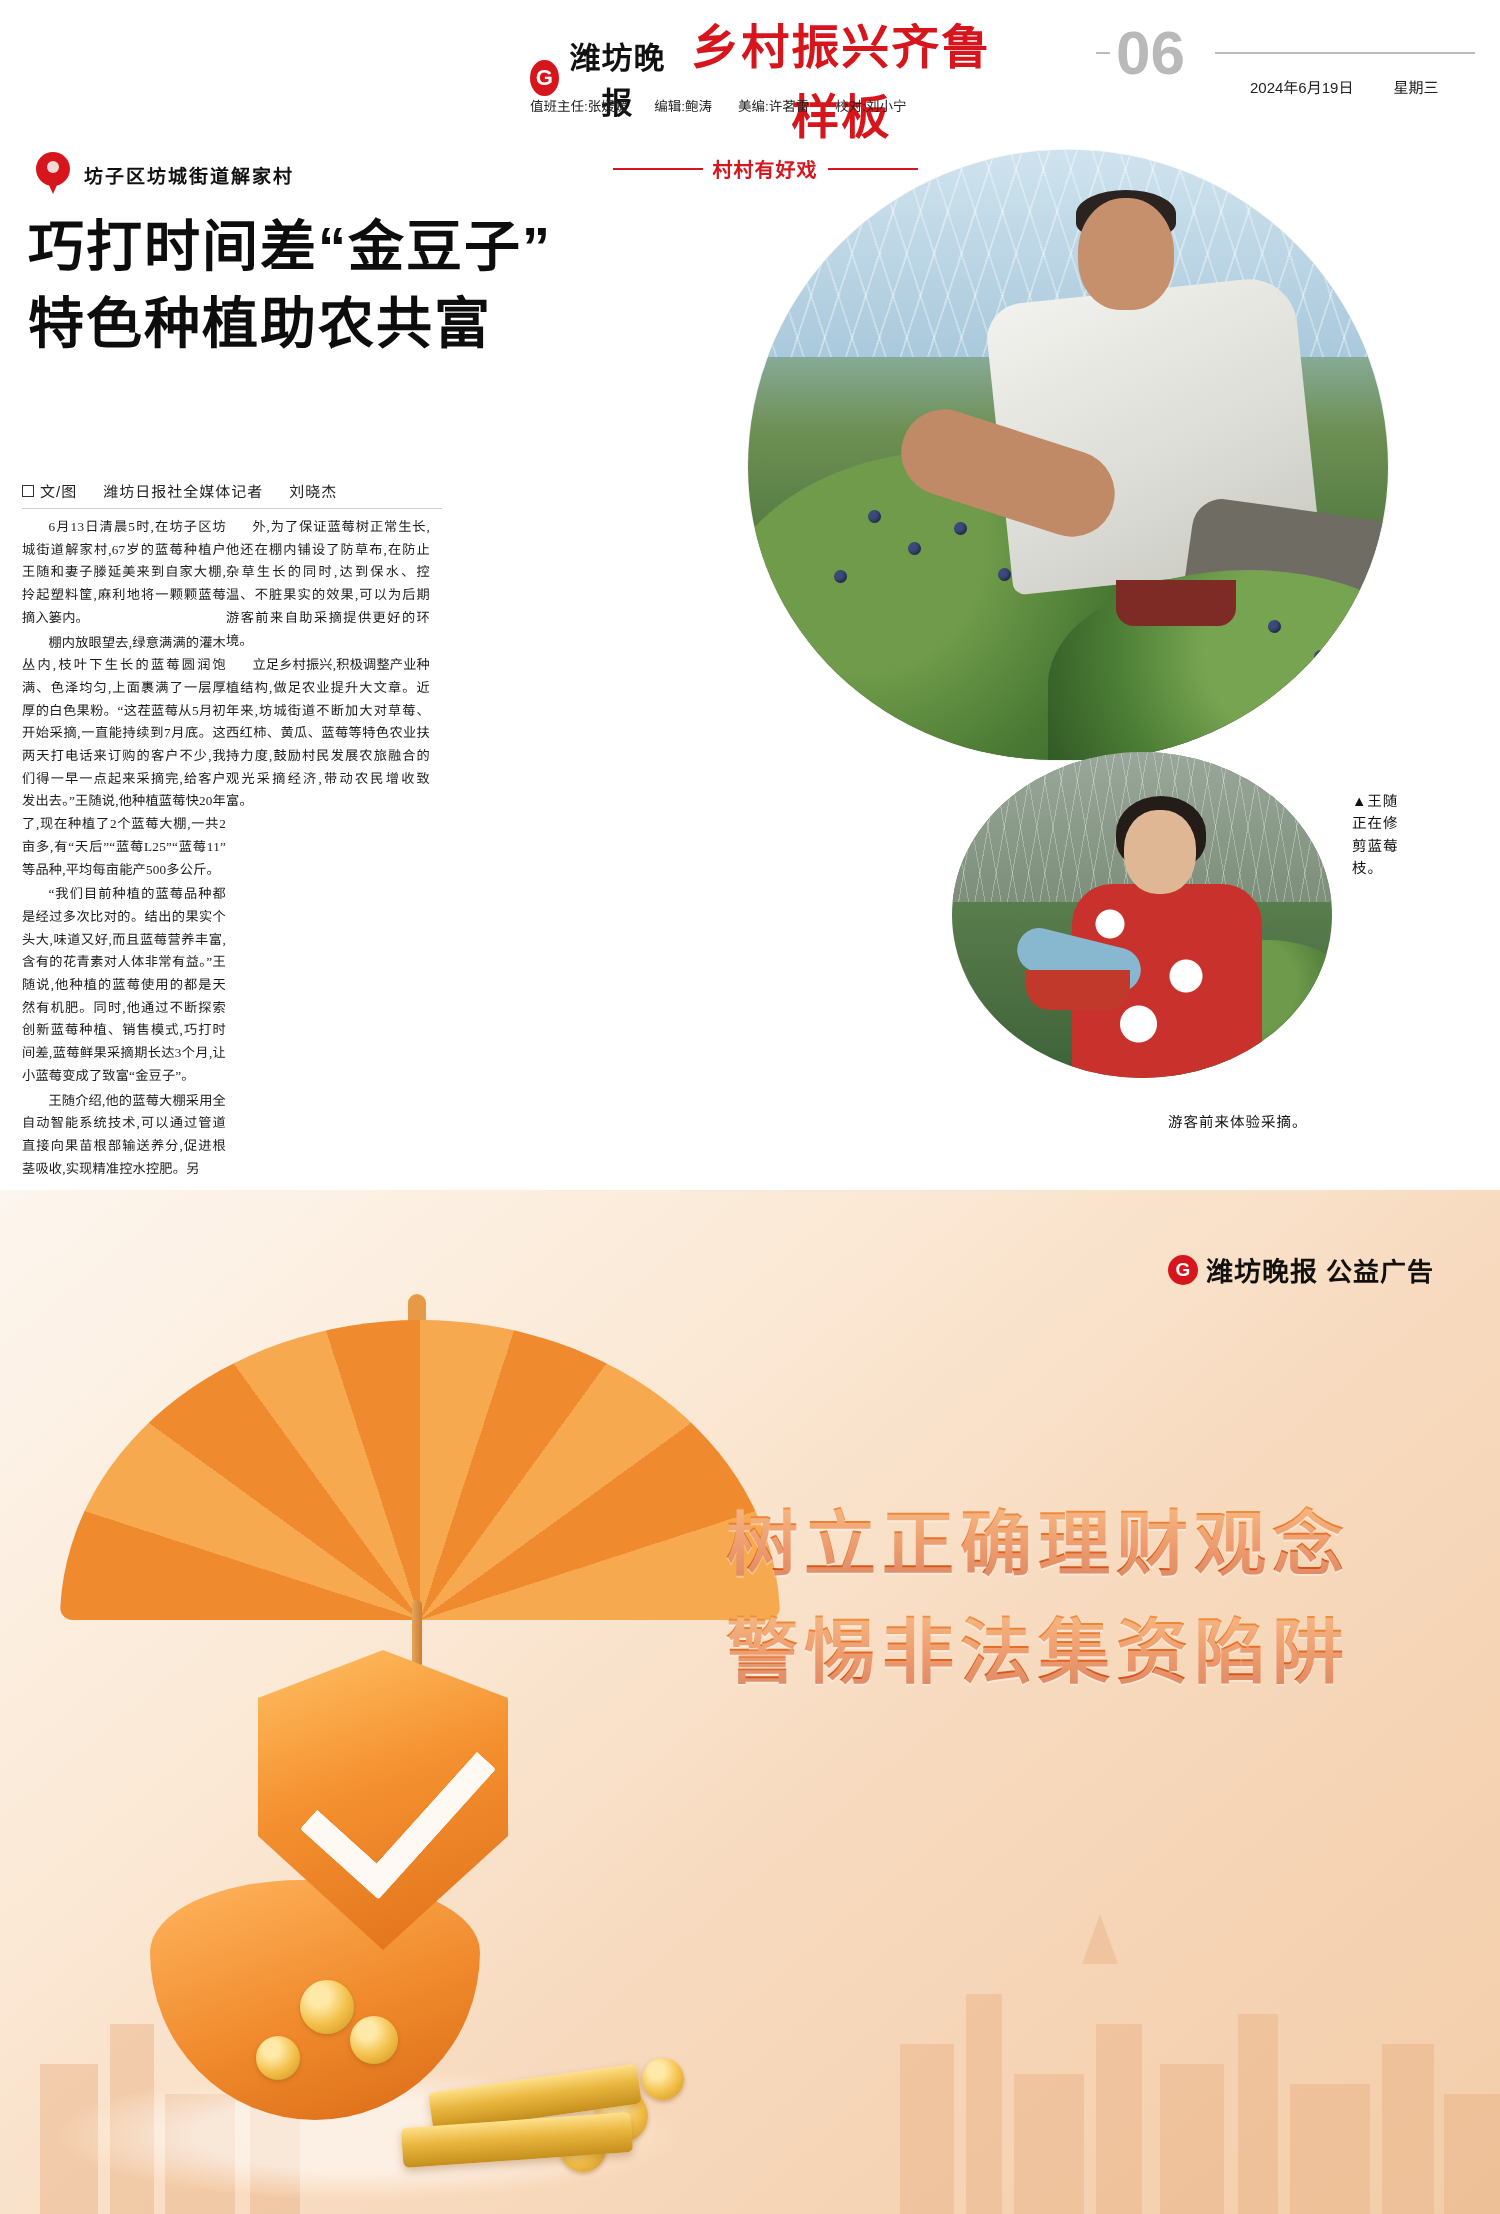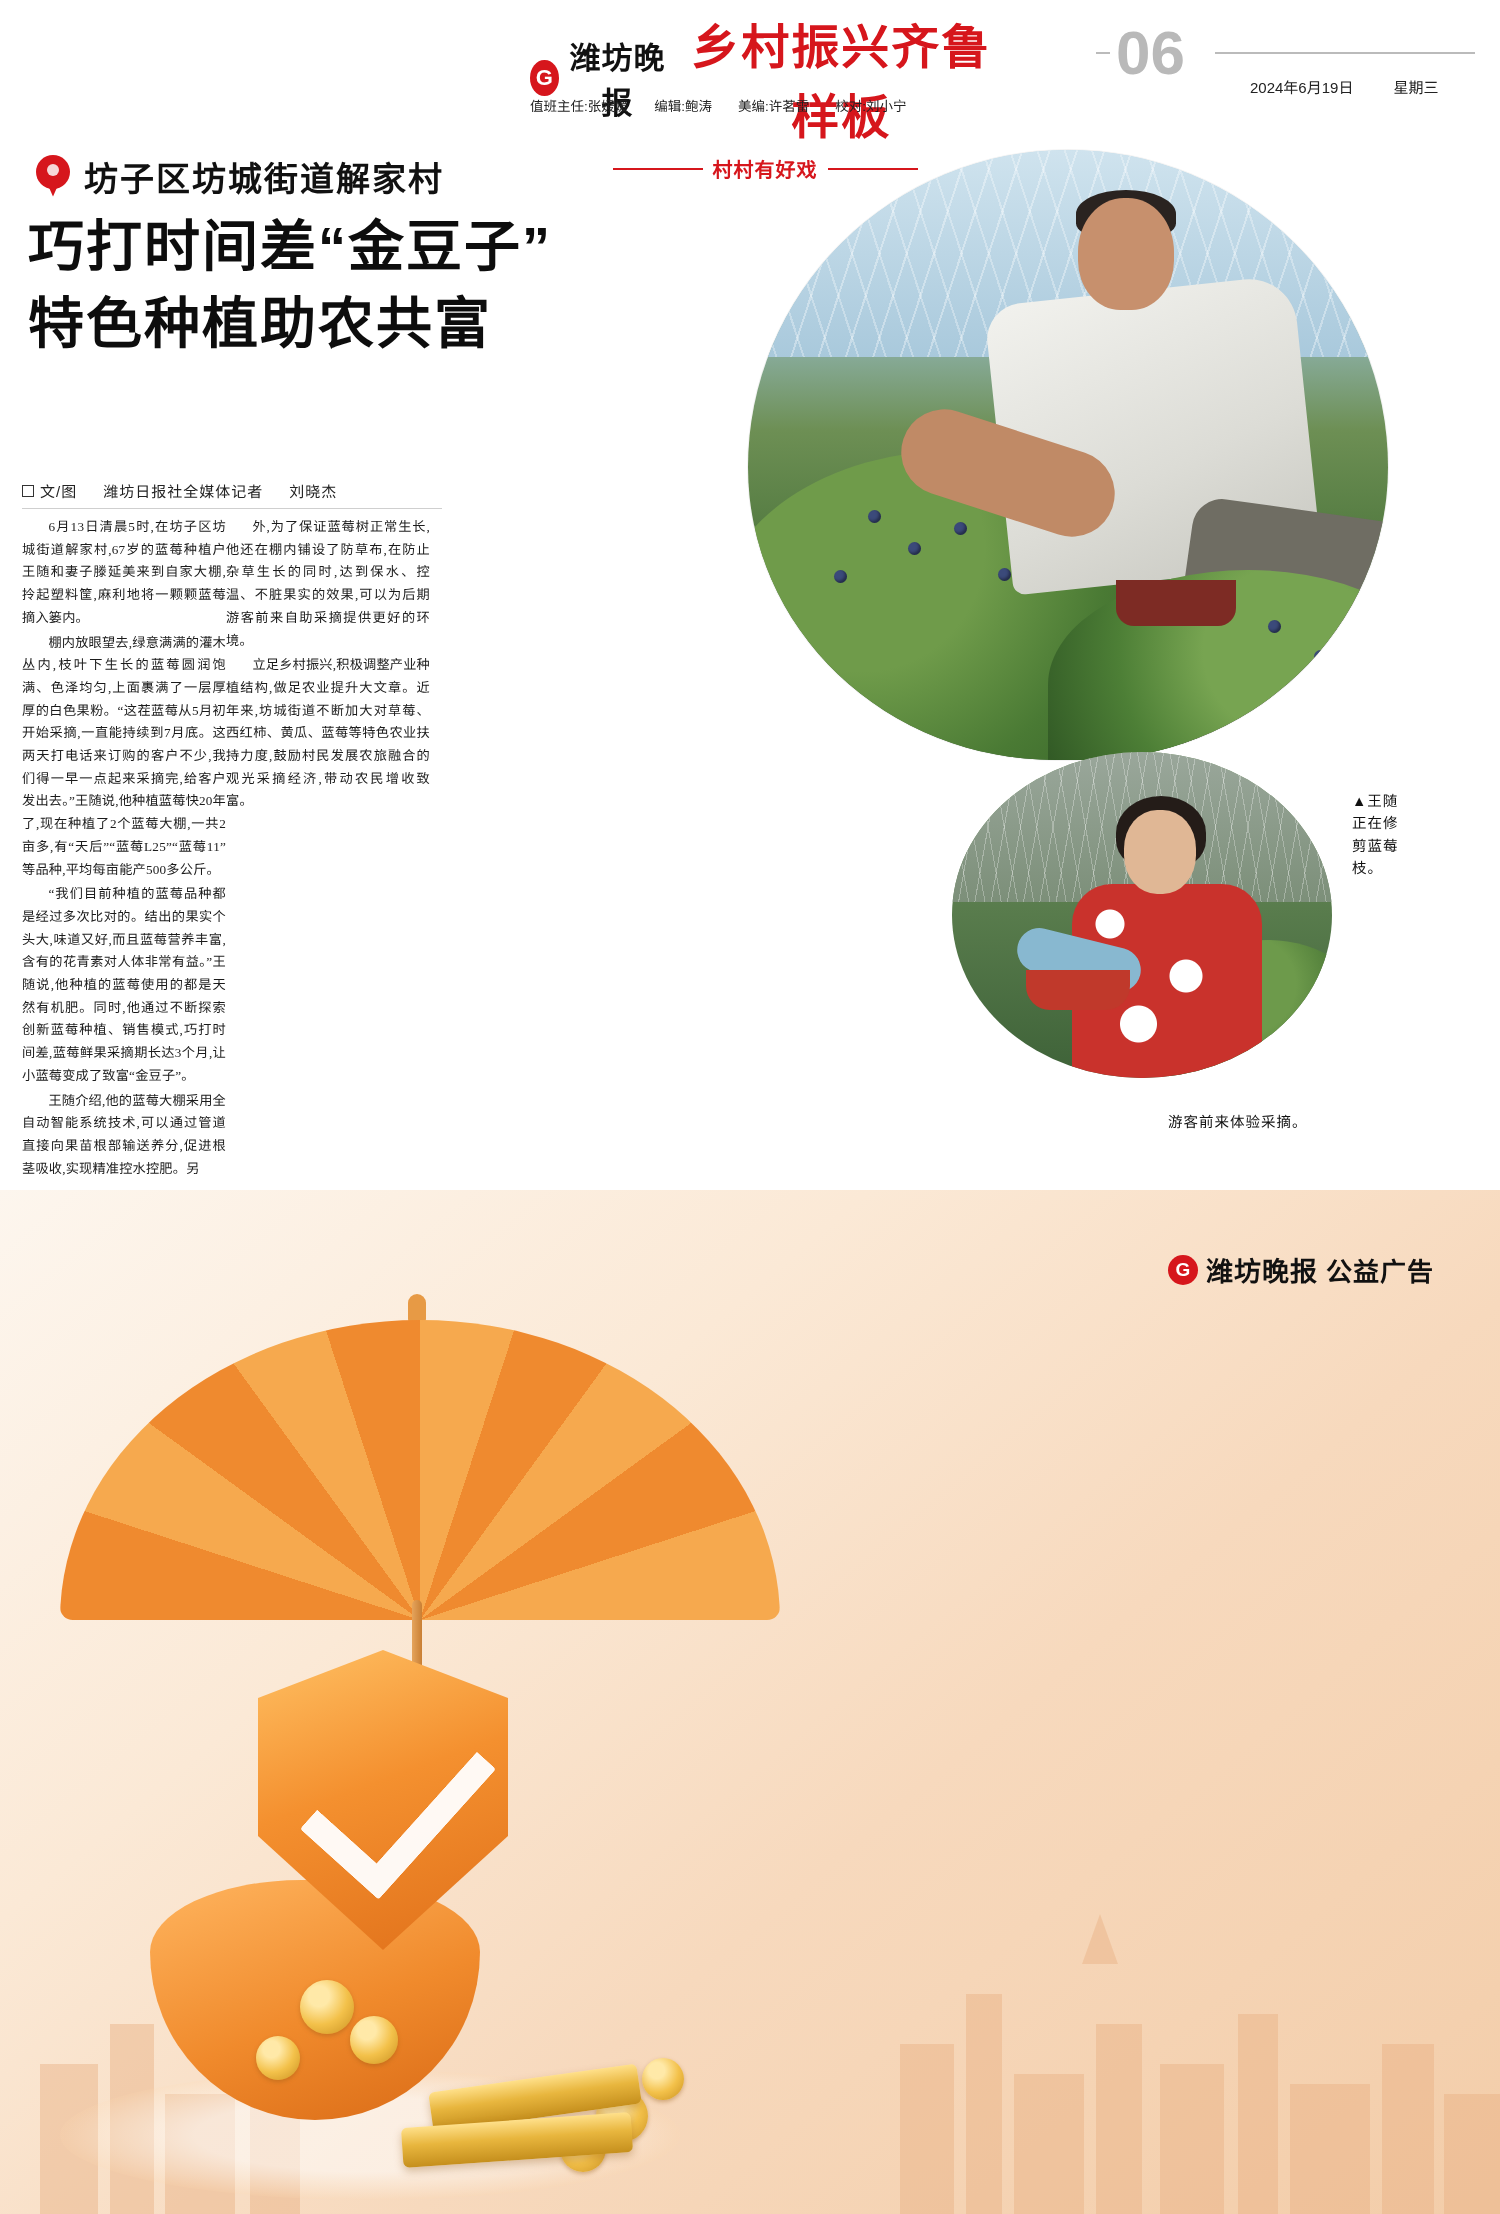--- a/index.html
+++ b/index.html
@@ -52,21 +52,21 @@
     content:"";position:absolute;left:0;top:0;width:34px;height:34px;border-radius:50% 50% 50% 50%;
     background:#d6161c;
   }
   .pin::after{
     content:"";position:absolute;left:9px;top:24px;width:16px;height:18px;background:#d6161c;
     clip-path:polygon(0 0,100% 0,50% 100%);
   }
   .pin span{
     position:absolute;left:11px;top:9px;width:12px;height:12px;border-radius:50%;background:#f6d8d8;
   }
-  .kicker-text{font-size:34px;font-weight:bold;letter-spacing:2px;color:#111;}
+  .kicker-text{font-size:19px;font-weight:bold;letter-spacing:2px;color:#111;}
   .headline{
     position:absolute;left:28px;top:208px;width:640px;
     font-size:56px;font-weight:bold;line-height:1.38;letter-spacing:2px;color:#0d0d0d;
   }
 
   
   .byline{
     position:absolute;left:22px;top:480px;width:420px;
     font-size:15px;color:#222;letter-spacing:1px;
     border-bottom:1px solid #cfcfcf;padding-bottom:7px;
@@ -387,15 +387,19 @@
     <div class="coin" style="left:300px;top:790px;width:54px;height:54px;"></div>
     <div class="coin" style="left:350px;top:826px;width:48px;height:48px;"></div>
     <div class="coin" style="left:256px;top:846px;width:44px;height:44px;"></div>
     <div class="coin" style="left:596px;top:900px;width:52px;height:52px;"></div>
     <div class="coin" style="left:642px;top:868px;width:42px;height:42px;"></div>
     <div class="coin" style="left:560px;top:936px;width:46px;height:46px;"></div>
 
     <div class="bar" style="left:430px;top:888px;width:210px;transform:rotate(-8deg);"></div>
     <div class="bar" style="left:402px;top:930px;width:230px;transform:rotate(-4deg);"></div>
 
+    <div class="ad-slogan">
+      <div class="line">树立正确理财观念</div>
+      <div class="line">警惕非法集资陷阱</div>
+    </div>
   </div>
 
 </div>
 
 </body></html>

